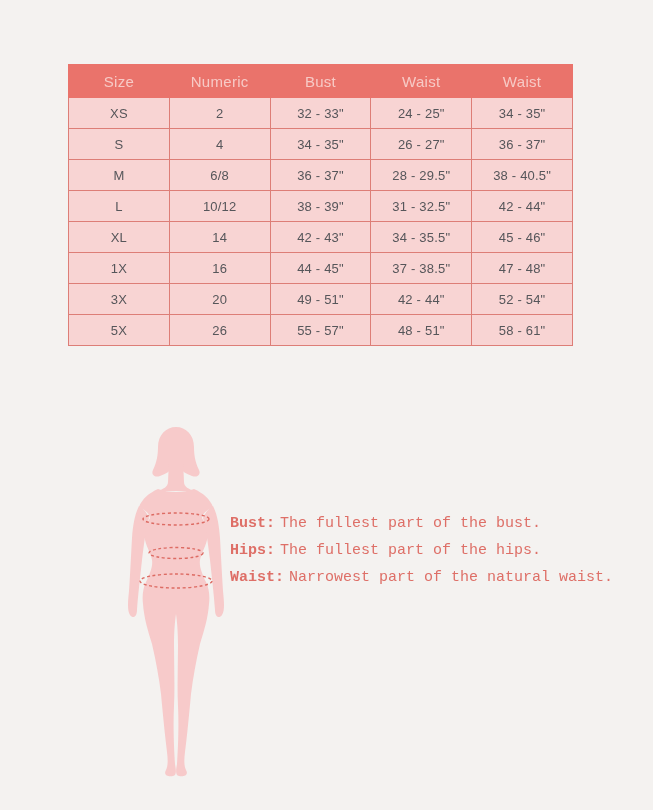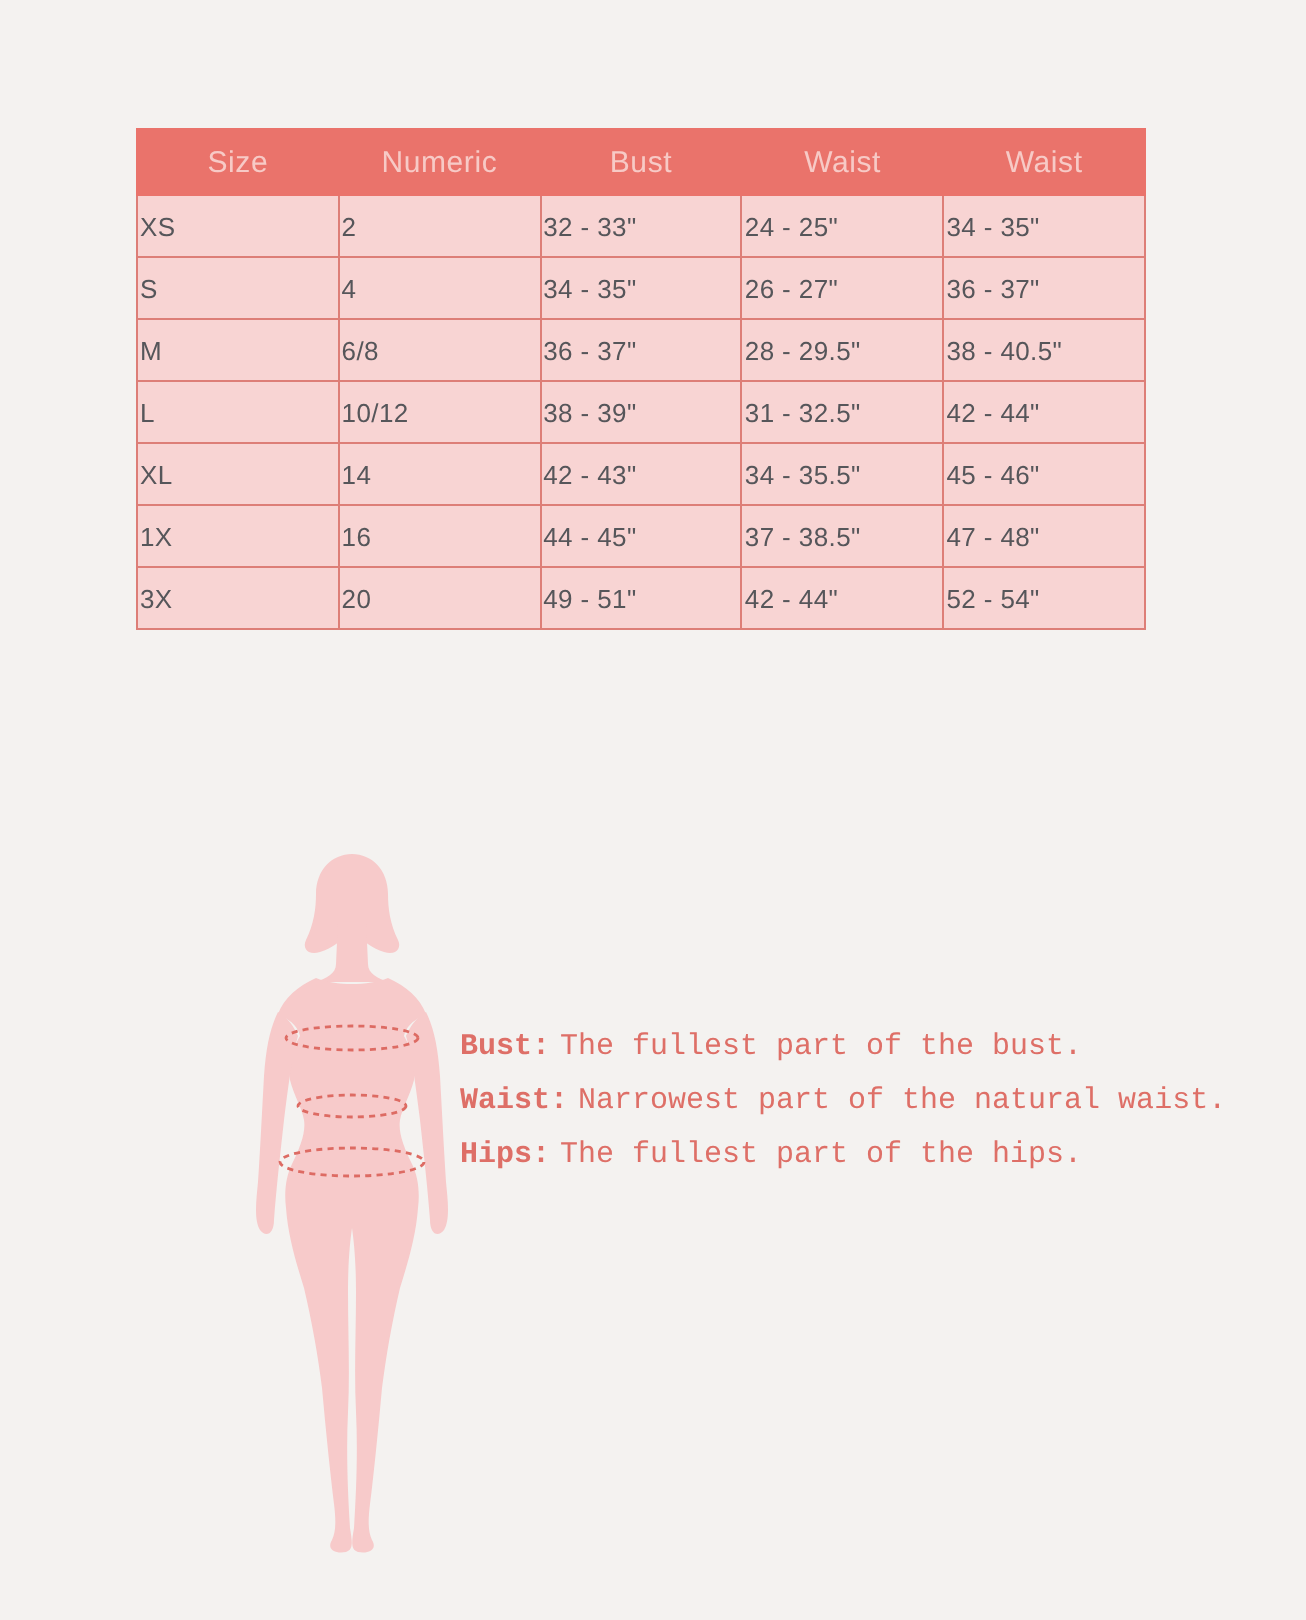--- a/index.html
+++ b/index.html
@@ -24,21 +24,21 @@
     width:100%;border-collapse:collapse;table-layout:fixed;
     border:1px solid var(--table-border);
   }
   th{
     background:var(--header-bg);color:var(--header-text);
     font-weight:400;font-size:15px;height:30px;
     border:1px solid var(--header-bg);letter-spacing:.3px;
   }
   td{
     background:var(--row-bg);color:var(--cell-text);
-    font-size:13px;height:28px;
+    font-size:13px;height:28px;text-align:center;
     border:1px solid var(--table-border);letter-spacing:.2px;
   }
   .figure-svg{position:absolute;left:116px;top:426px;width:120px;height:352px;}
   .guide{
     position:absolute;left:230px;top:510px;
     color:var(--guide-text);font-size:15px;line-height:27px;
     font-family:Liberation Mono, monospace;
   }
   .guide-line{white-space:nowrap;}
   .glabel{font-weight:700;margin-right:5px;}
@@ -100,20 +100,27 @@
           <td>37 - 38.5"</td>
           <td>47 - 48"</td>
         </tr>
         <tr>
           <td>3X</td>
           <td>20</td>
           <td>49 - 51"</td>
           <td>42 - 44"</td>
           <td>52 - 54"</td>
         </tr>
+        <tr>
+          <td>5X</td>
+          <td>26</td>
+          <td>55 - 57"</td>
+          <td>48 - 51"</td>
+          <td>58 - 61"</td>
+        </tr>
       </tbody>
   </table>
 </div>
 
 <svg class="figure-svg" viewBox="0 0 120 352" aria-hidden="true">
   <g fill="var(--silhouette)">
     <path d="M60,1 C50,1 42,9 42,21 C42,28 41,36 37,44 C35,48 38,52 44,50 C50,48 54,45 56,42 C58,44 62,44 64,42 C66,45 70,48 76,50 C82,52 85,48 83,44 C79,36 78,28 78,21 C78,9 70,1 60,1 Z"></path>
     <path d="M53,34 L67,34 L68,56 C68,61 73,63 78,65 L42,65 C47,63 52,61 52,56 Z"></path>
     <path d="M42,63 C52,67 68,67 78,63 C87,67 94,73 97,81 C91,84 87,87 86,92 C90,99 92,106 91,114 C89,122 85,128 84,134 C83,140 86,148 90,156 C93,162 94,170 93,178 C92,192 88,205 84,218 C80,235 77,252 75,268 C73,290 71,310 69,326 C68,334 68,340 70,344 C73,349 68,351 63,350 C59,349 60,344 61,338 C62,322 63,300 62,280 C61,260 62,240 62,220 C62,205 61,195 60,188 C59,195 58,205 58,220 C58,240 59,260 58,280 C57,300 58,322 59,338 C60,344 61,349 57,350 C52,351 47,349 50,344 C52,340 52,334 51,326 C49,310 47,290 45,268 C43,252 40,235 36,218 C32,205 28,192 27,178 C26,170 27,162 30,156 C34,148 37,140 36,134 C35,128 31,122 29,114 C28,106 30,99 34,92 C33,87 29,84 23,81 C26,73 33,67 42,63 Z"></path>
     <path d="M97,80 C101,88 103,98 104,112 C105,130 106,150 107,165 C108,175 109,184 106,189 C103,193 99,191 99,184 C98,170 96,152 94,134 C92,118 90,102 87,92 C89,87 93,82 97,80 Z"></path>
@@ -124,18 +131,18 @@
     <ellipse cx="60" cy="127" rx="27" ry="5.5"></ellipse>
     <ellipse cx="60" cy="155" rx="36" ry="7"></ellipse>
   </g>
 </svg>
 
 <div class="guide">
   <div class="guide-line">
     <span class="glabel">Bust:</span><span>The fullest part of the bust.</span>
   </div>
   <div class="guide-line">
-    <span class="glabel">Waist:</span><span>Narrowest part of the natural waist.</span>
+    <span class="glabel">Hips:</span><span>The fullest part of the hips.</span>
   </div>
   <div class="guide-line">
-    <span class="glabel">Hips:</span><span>The fullest part of the hips.</span>
+    <span class="glabel">Waist:</span><span>Narrowest part of the natural waist.</span>
   </div>
 </div>
 
 </body></html>

